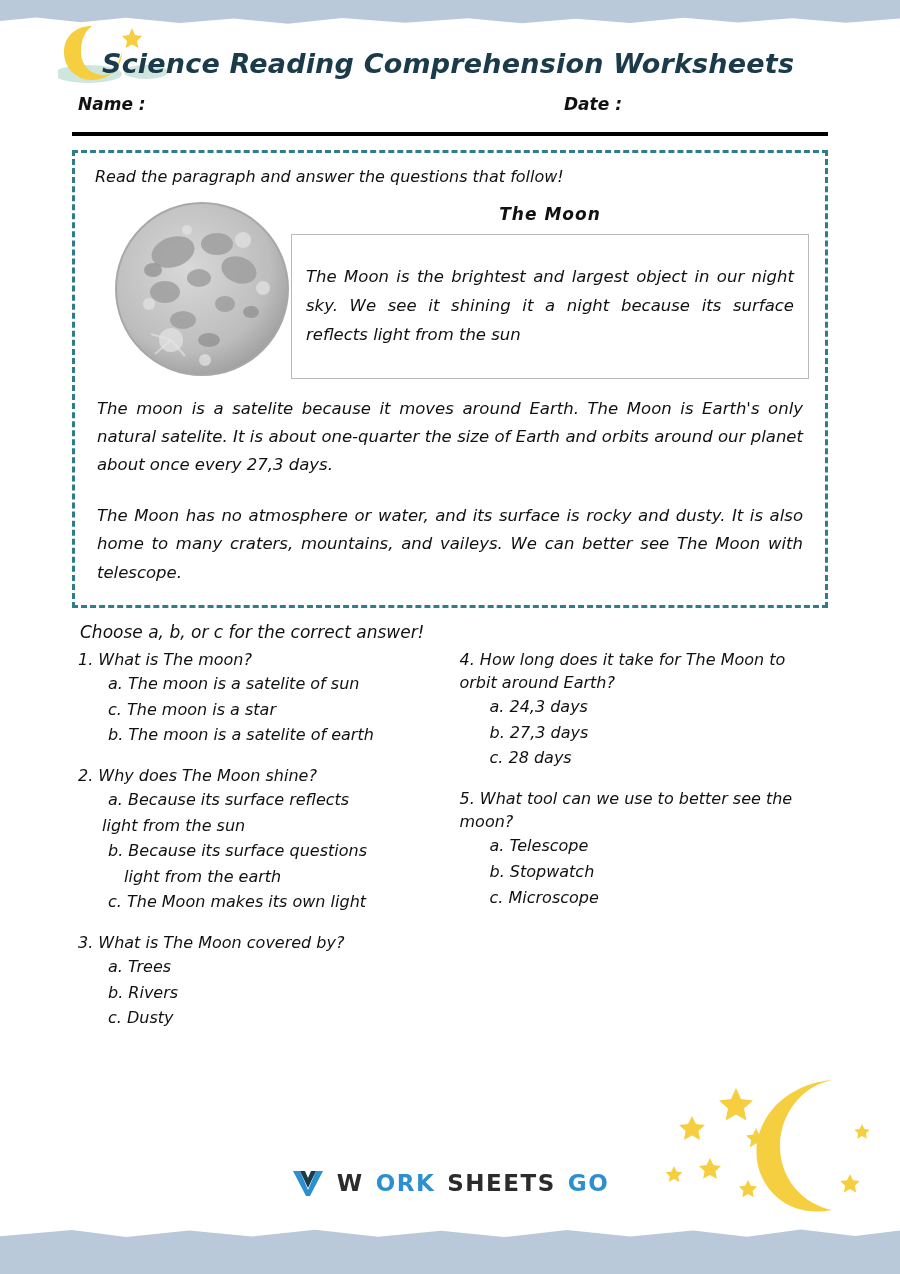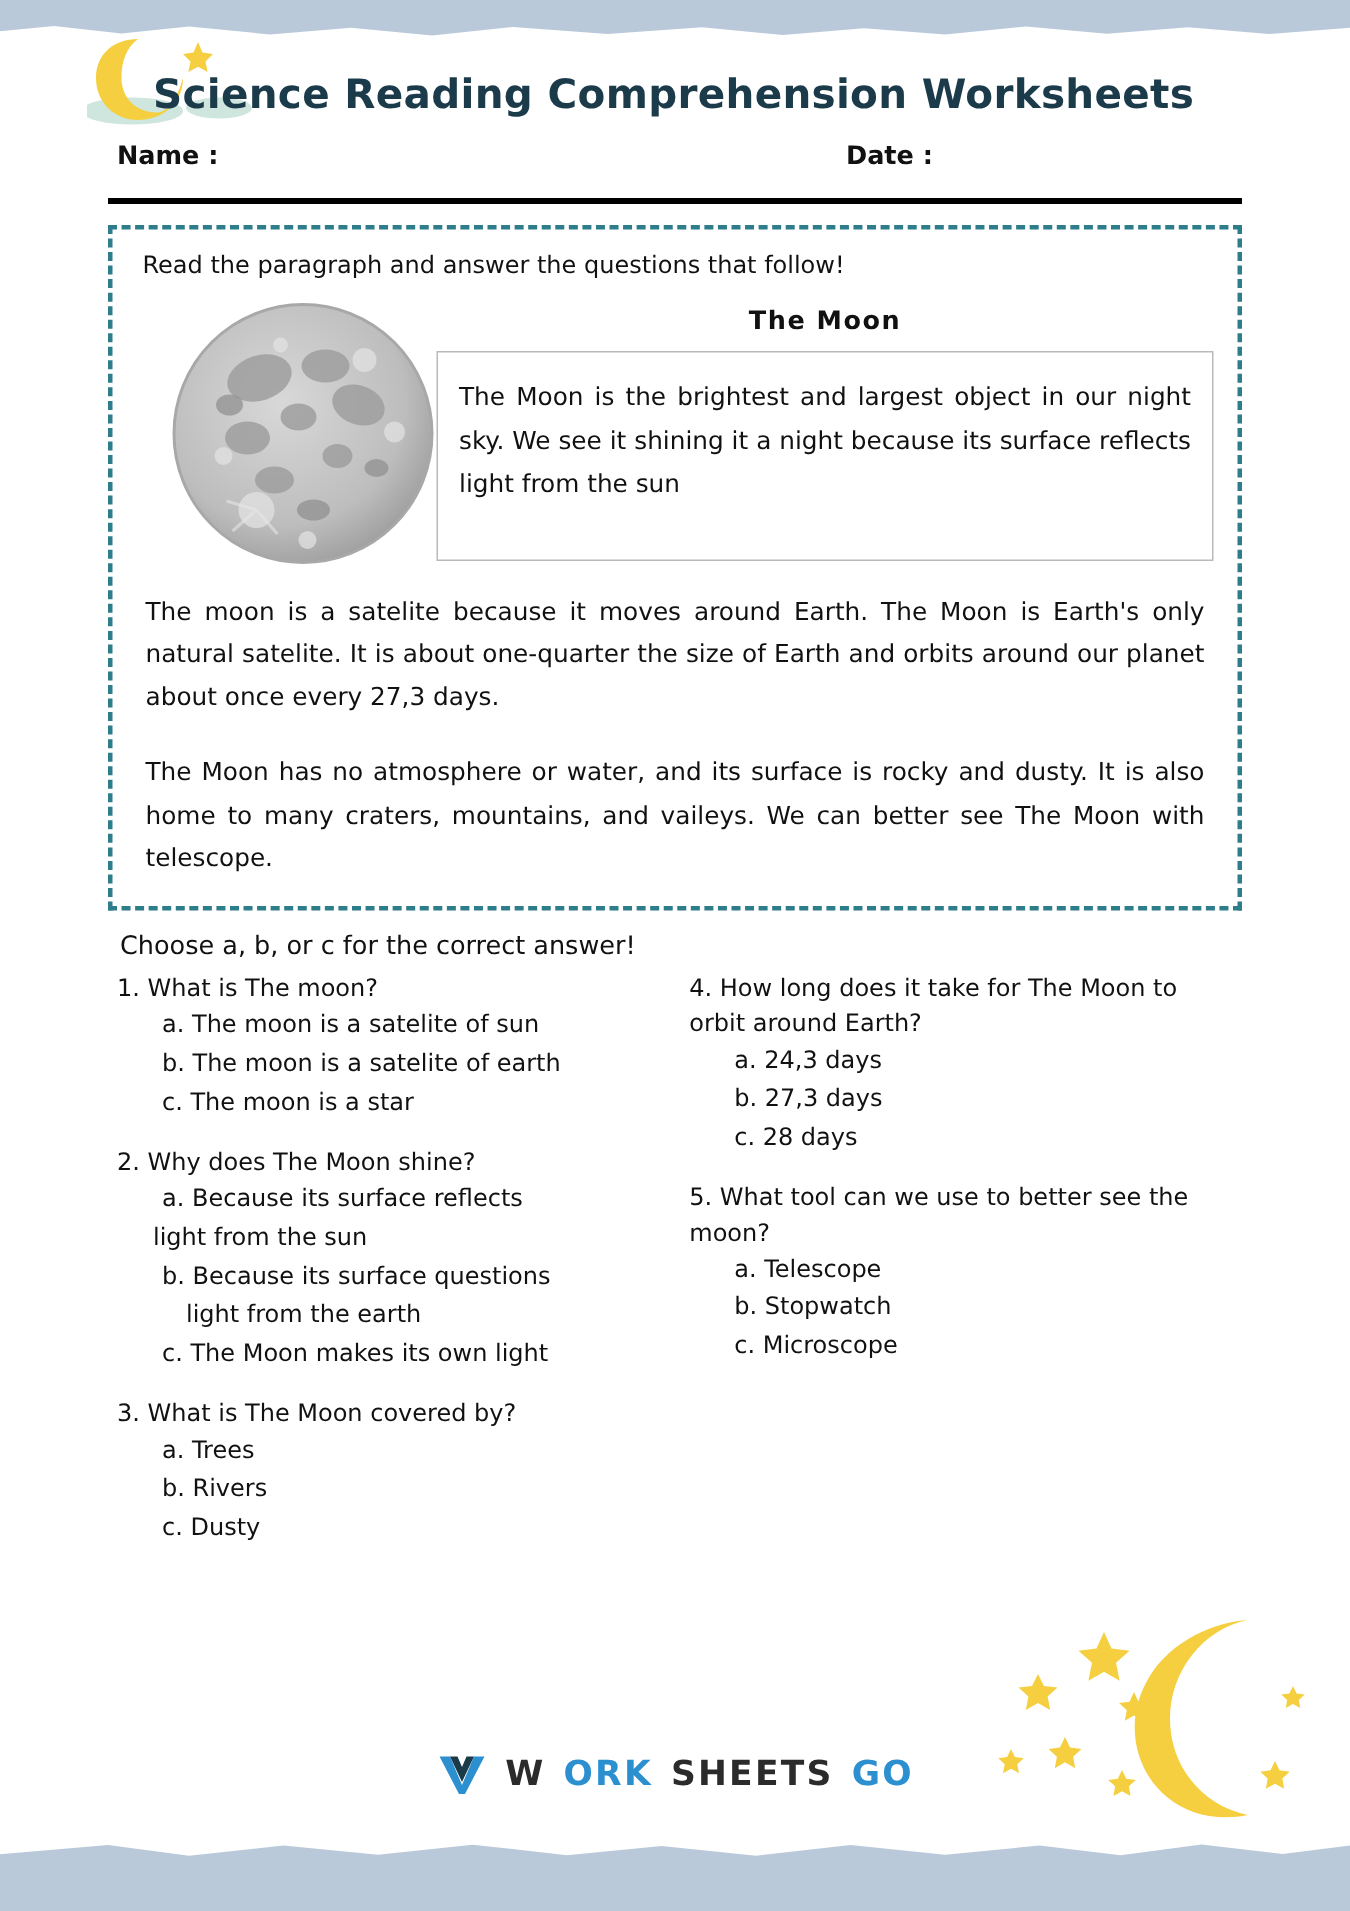--- a/index.html
+++ b/index.html
@@ -34,20 +34,21 @@
     background:#ffffff;
     clip-path: polygon(0 0, 100% 0, 100% 40%, 95% 75%, 89% 35%, 83% 80%, 77% 40%, 70% 78%, 63% 38%, 56% 82%, 49% 42%, 42% 80%, 35% 36%, 28% 78%, 21% 40%, 14% 82%, 8% 38%, 0 76%);
   }
 
   .page {
     position: relative;
     z-index: 2;
     width: 889px;
     height: 1274px;
     padding: 0 72px;
+    font-style: italic;
   }
 
   
   .header {
     position: relative;
     padding-top: 36px;
     height: 72px;
   }
   .moon-logo {
     position: absolute;
@@ -113,21 +114,21 @@
   .sub-title {
     text-align: center;
     font-weight: bold;
     font-size: 17px;
     color: #111;
     letter-spacing: 1px;
     margin: 12px 0 10px 0;
   }
   .quote-box {
     border: 1px solid #b9b9b9;
-    padding: 16px 14px;
+    padding: 28px 14px;
     font-size: 16.5px;
     line-height: 1.75;
     text-align: justify;
     color: #111;
     min-height: 140px;
   }
   .para {
     font-size: 16.5px;
     line-height: 1.72;
     color: #111;
@@ -268,22 +269,22 @@
   </div>
 
   <div class="choose">Choose a, b, or c for the correct answer!</div>
 
   <div class="qcols">
     <div class="qcol">
 
       <div class="q">
         <div class="q-text">1. What is The moon?</div>
         <div class="opt">a. The moon is a satelite of sun</div>
+        <div class="opt">c. The moon is a star</div>
         <div class="opt">b. The moon is a satelite of earth</div>
-        <div class="opt">c. The moon is a star</div>
       </div>
 
       <div class="q">
         <div class="q-text">2. Why does The Moon shine?</div>
         <div class="opt">a. Because its surface reflects</div>
         <div class="opt" style="margin-left:24px">light from the sun</div>
         <div class="opt">b. Because its surface questions</div>
         <div class="opt" style="margin-left:46px">light from the earth</div>
         <div class="opt">c. The Moon makes its own light</div>
       </div>

